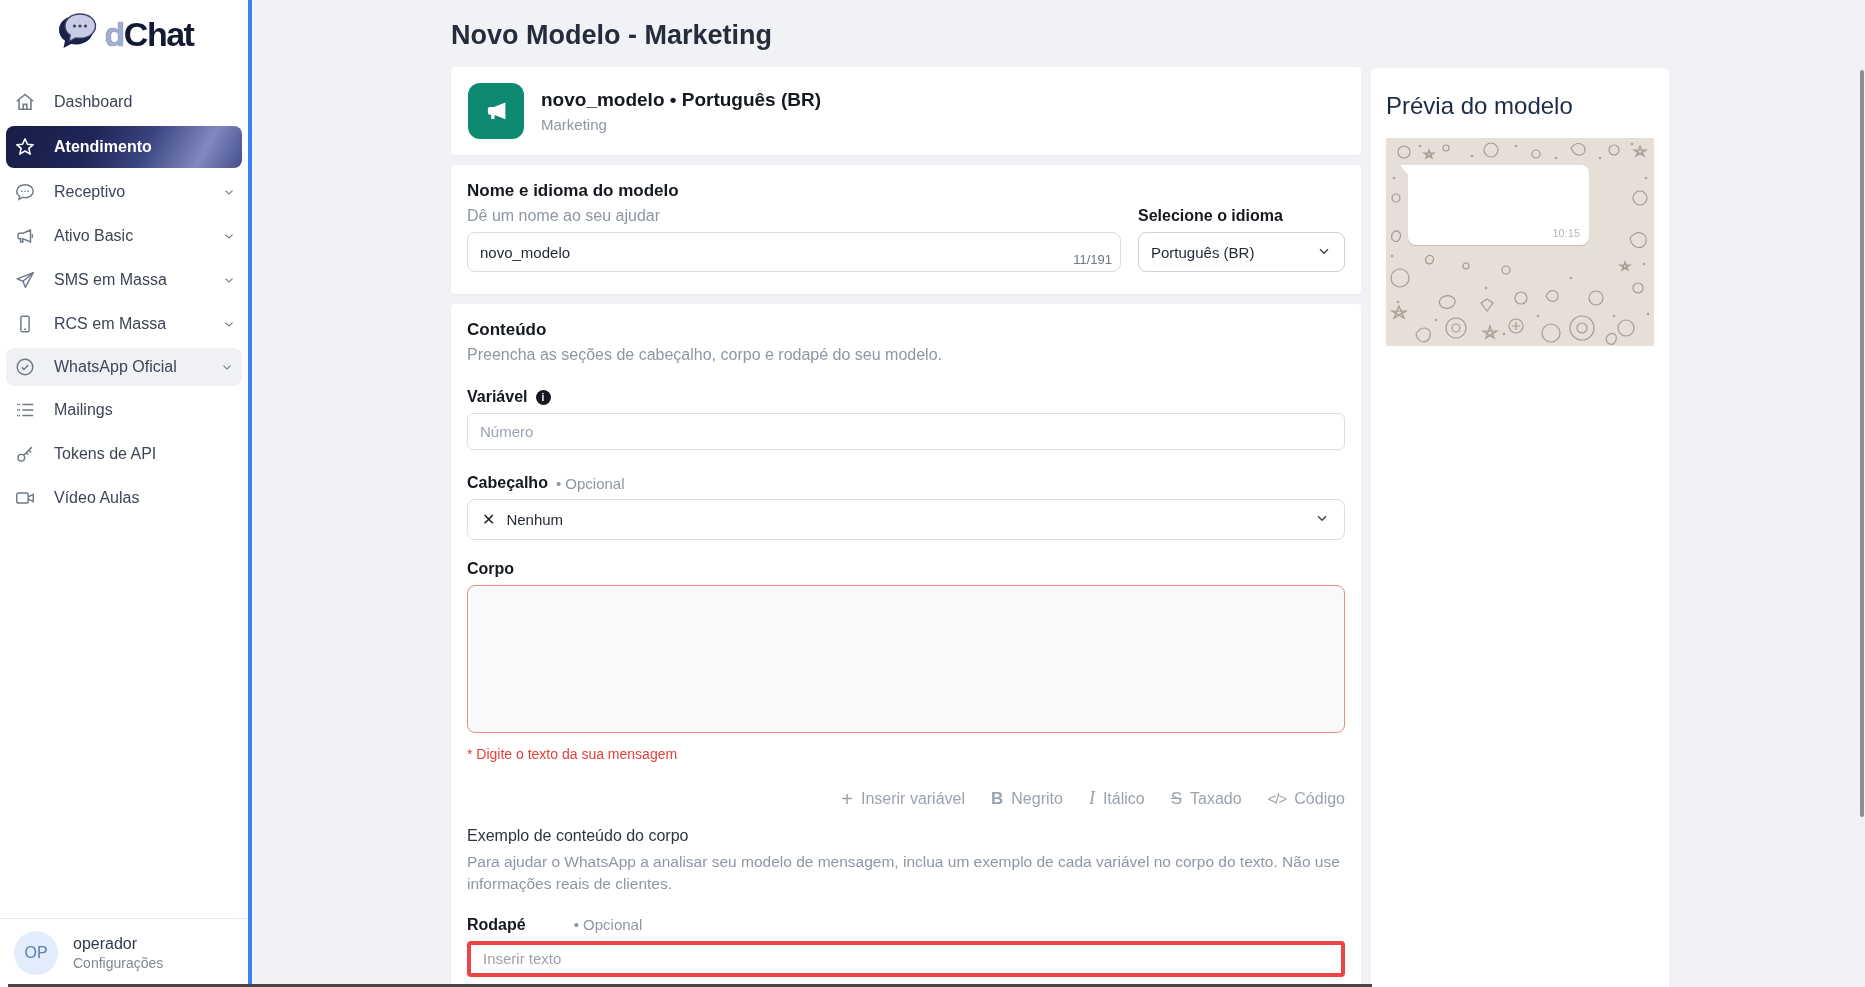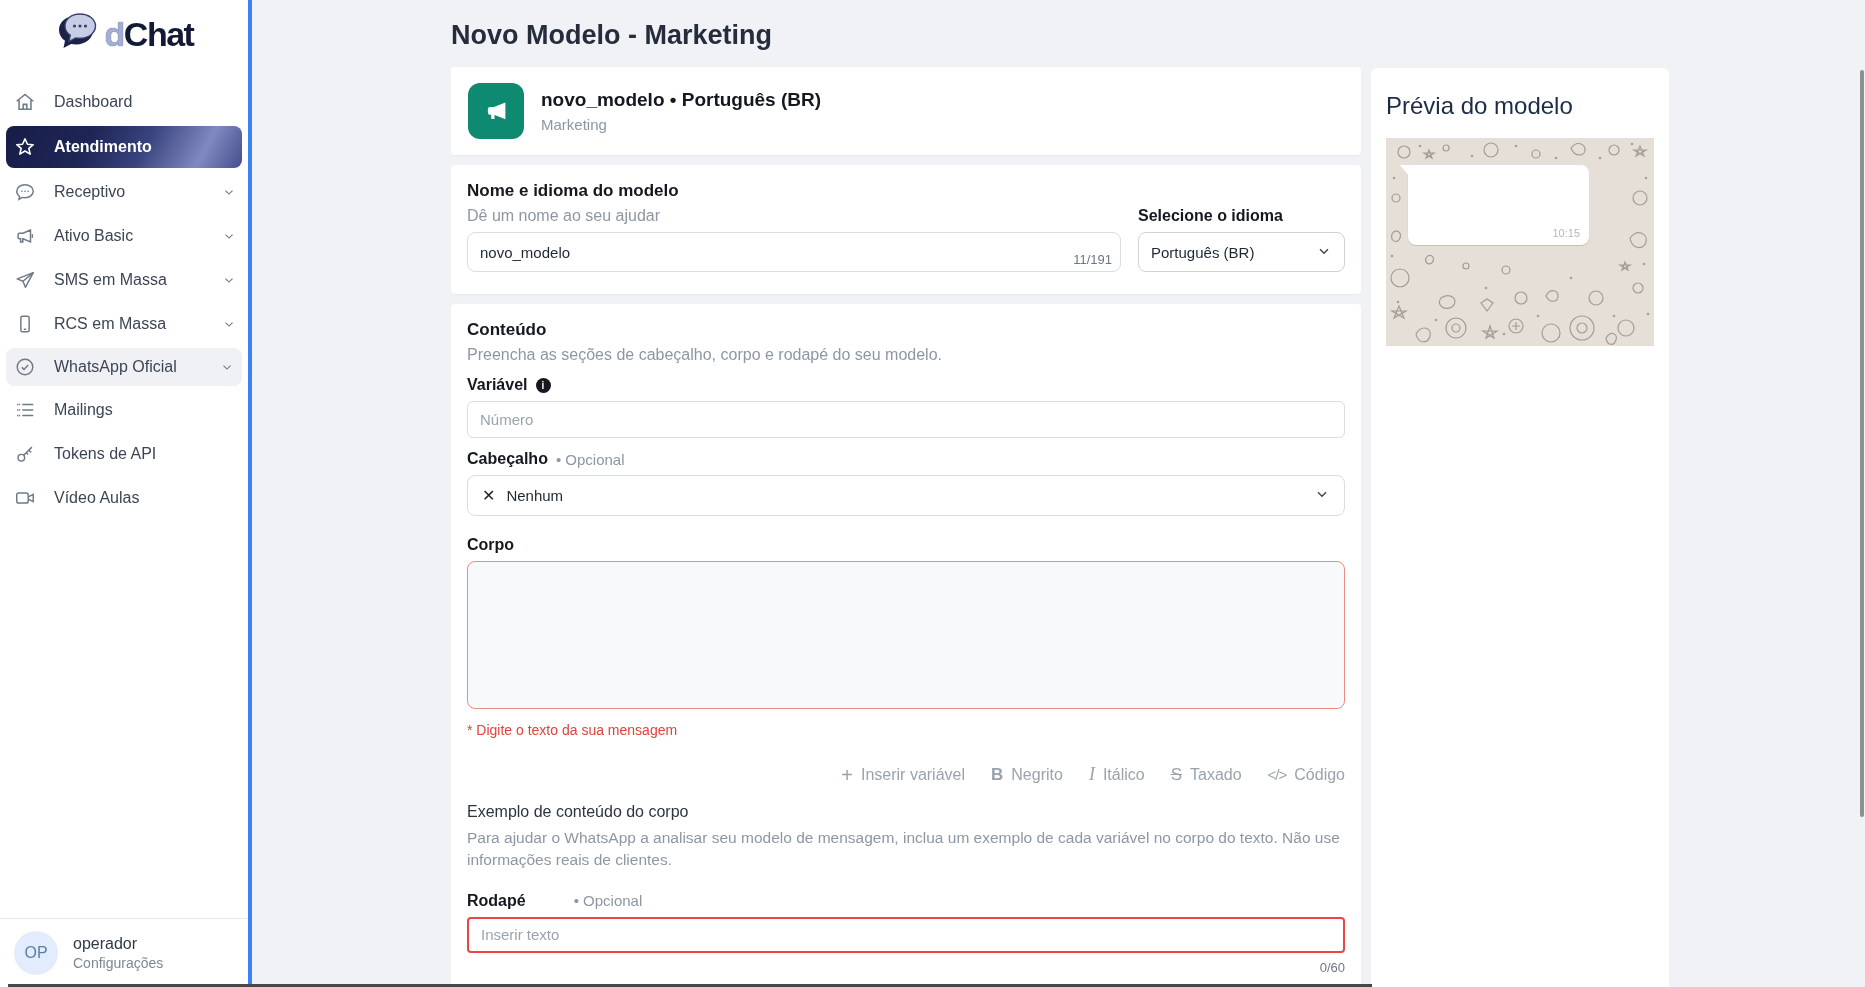--- a/index.html
+++ b/index.html
@@ -55,21 +55,21 @@
   .text-input { width:100%; height:40px; border:1px solid #d9dee4; border-radius:8px;
     padding:0 64px 0 12px; font-size:15px; color:#1f2733; font-family:inherit; background:#fff; }
   .text-input::placeholder { color:#9aa3ad; }
   .counter-in { position:absolute; right:9px; bottom:5px; font-size:13px; color:#6d7683; }
   .lang-col { width:207px; }
   .select-box { height:40px; border:1px solid #ccd3da; border-radius:8px; background:#fff;
     display:flex; align-items:center; padding:0 12px; font-size:15px; color:#1f2733; cursor:pointer; }
   .select-box .grow { flex:1; }
 
   .content-card { padding:16px 16px 14px; margin-bottom:10px; }
-  .lbl-row { display:flex; align-items:center; gap:8px; margin-top:12px; }
+  .lbl-row { display:flex; align-items:center; gap:8px; margin-top:24px; }
   .lbl { font-size:16px; font-weight:700; color:#14181f; }
   .opt { font-size:15px; color:#8d97a3; }
   .info-dot { width:15px; height:15px; border-radius:50%; background:#15181e; color:#fff;
     font-size:10px; font-weight:700; display:inline-flex; align-items:center; justify-content:center; cursor:pointer; }
   .simple-input { width:100%; height:37px; border:1px solid #d9dee4; border-radius:6px;
     padding:0 12px; font-size:15px; color:#1f2733; font-family:inherit; margin-top:7px; }
   .simple-input::placeholder { color:#9aa3ad; }
   .dropdown { height:41px; border:1px solid #d9dee4; border-radius:8px; display:flex; align-items:center;
     gap:11px; padding:0 14px; margin-top:7px; font-size:15px; color:#1f2733; cursor:pointer; }
   .dropdown .grow { flex:1; }
@@ -79,21 +79,21 @@
   .error { font-size:14px; color:#e4413b; margin-top:9px; }
   .toolbar { display:flex; justify-content:flex-end; align-items:center; gap:26px; margin-top:26px; }
   .tool { display:flex; align-items:center; gap:8px; font-size:16px; color:#9aa3ad; cursor:pointer; }
   .tg-plus { font-size:20px; font-weight:400; line-height:1; }
   .tg-bold { font-weight:800; font-size:17px; }
   .tg-italic { font-family:"Liberation Serif", serif; font-style:italic; font-size:18px; }
   .tg-strike { text-decoration:line-through; font-size:17px; }
   .tg-code { font-size:15px; letter-spacing:-1px; }
   .example-title { font-size:16px; color:#2c3441; margin-top:18px; }
   .example-desc { font-size:15.5px; color:#8d97a3; margin-top:6px; line-height:1.45; max-width:890px; }
-  .footer-input { width:100%; height:36px; border:2px solid #ef4444; border-radius:4px;
+  .footer-input { width:100%; height:36px; border:4px solid #ef4444; border-radius:4px;
     padding:0 12px; font-size:15px; color:#1f2733; font-family:inherit; margin-top:7px; }
   .footer-input::placeholder { color:#9aa3ad; }
   .counter-right { text-align:right; font-size:13px; color:#6d7683; margin-top:7px; }
 
   
   .preview-panel { width:298px; margin-left:10px; margin-top:68px; background:#fff;
     border-radius:6px 6px 0 0; height:919px; padding:24px 15px 0; }
   .preview-title { font-size:24px; color:#1d2b45; }
   .preview-box { position:relative; width:268px; height:208px; margin-top:18px; overflow:hidden; }
   .bubble { position:absolute; left:22px; top:27px; width:181px; height:80px; background:#fff;

